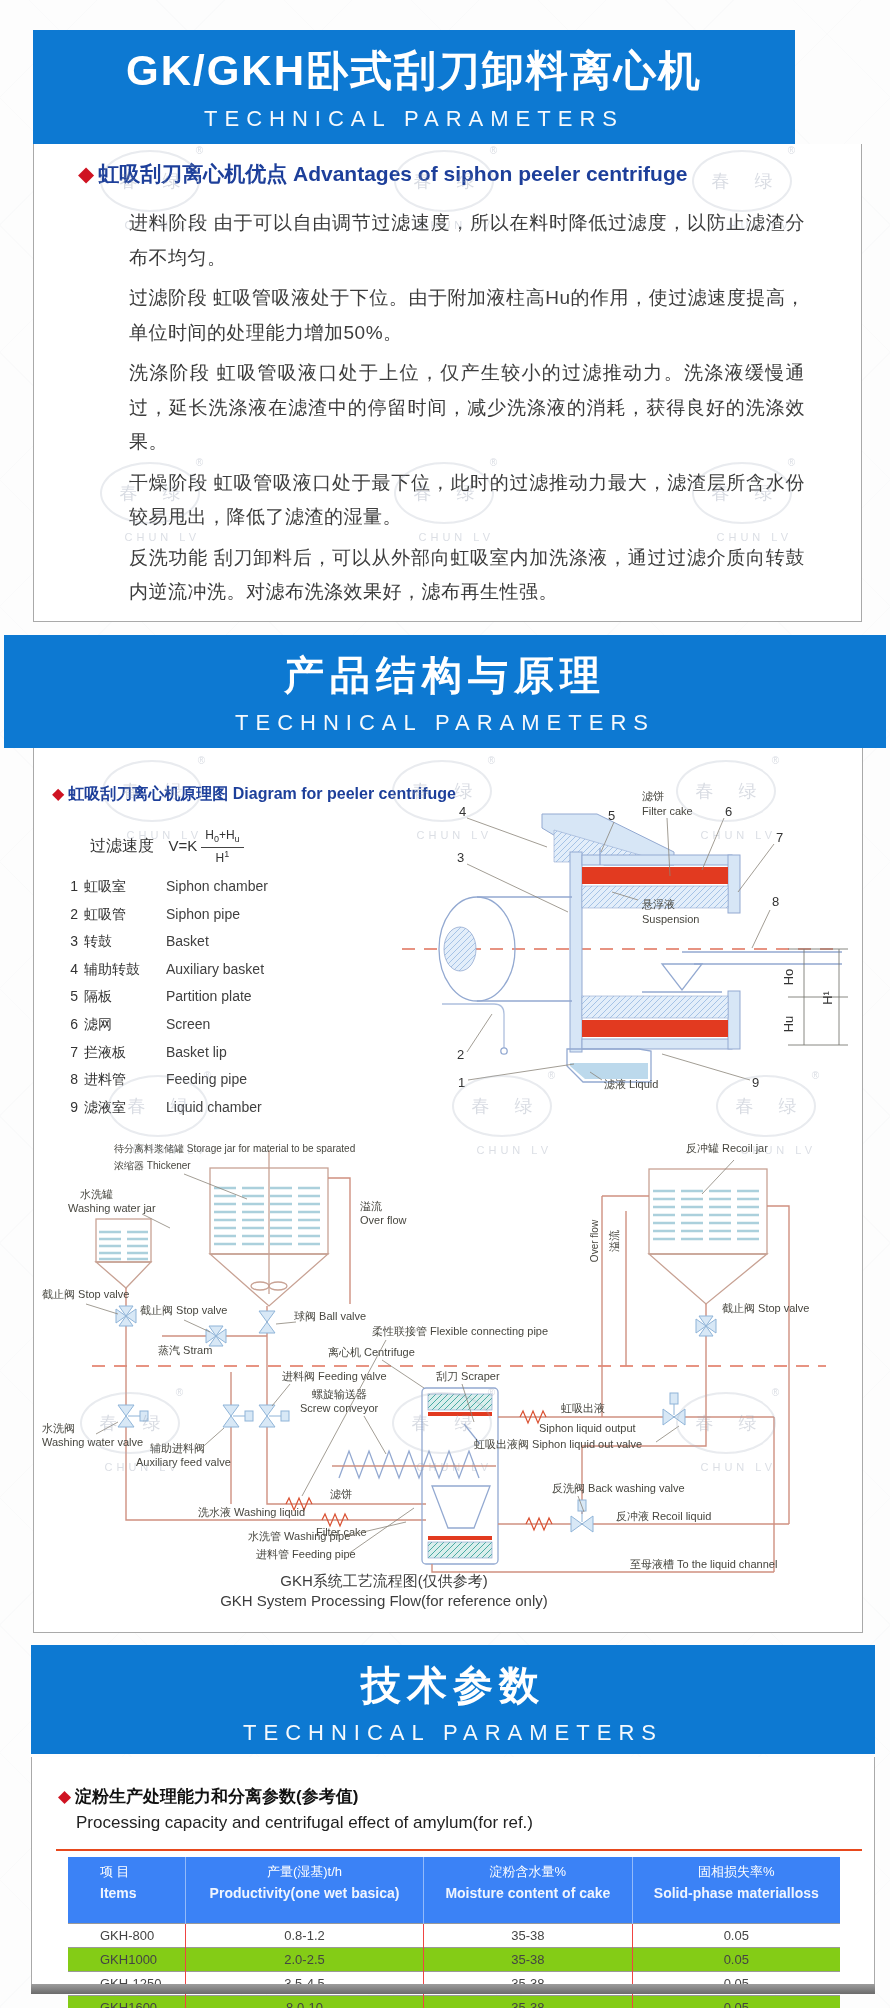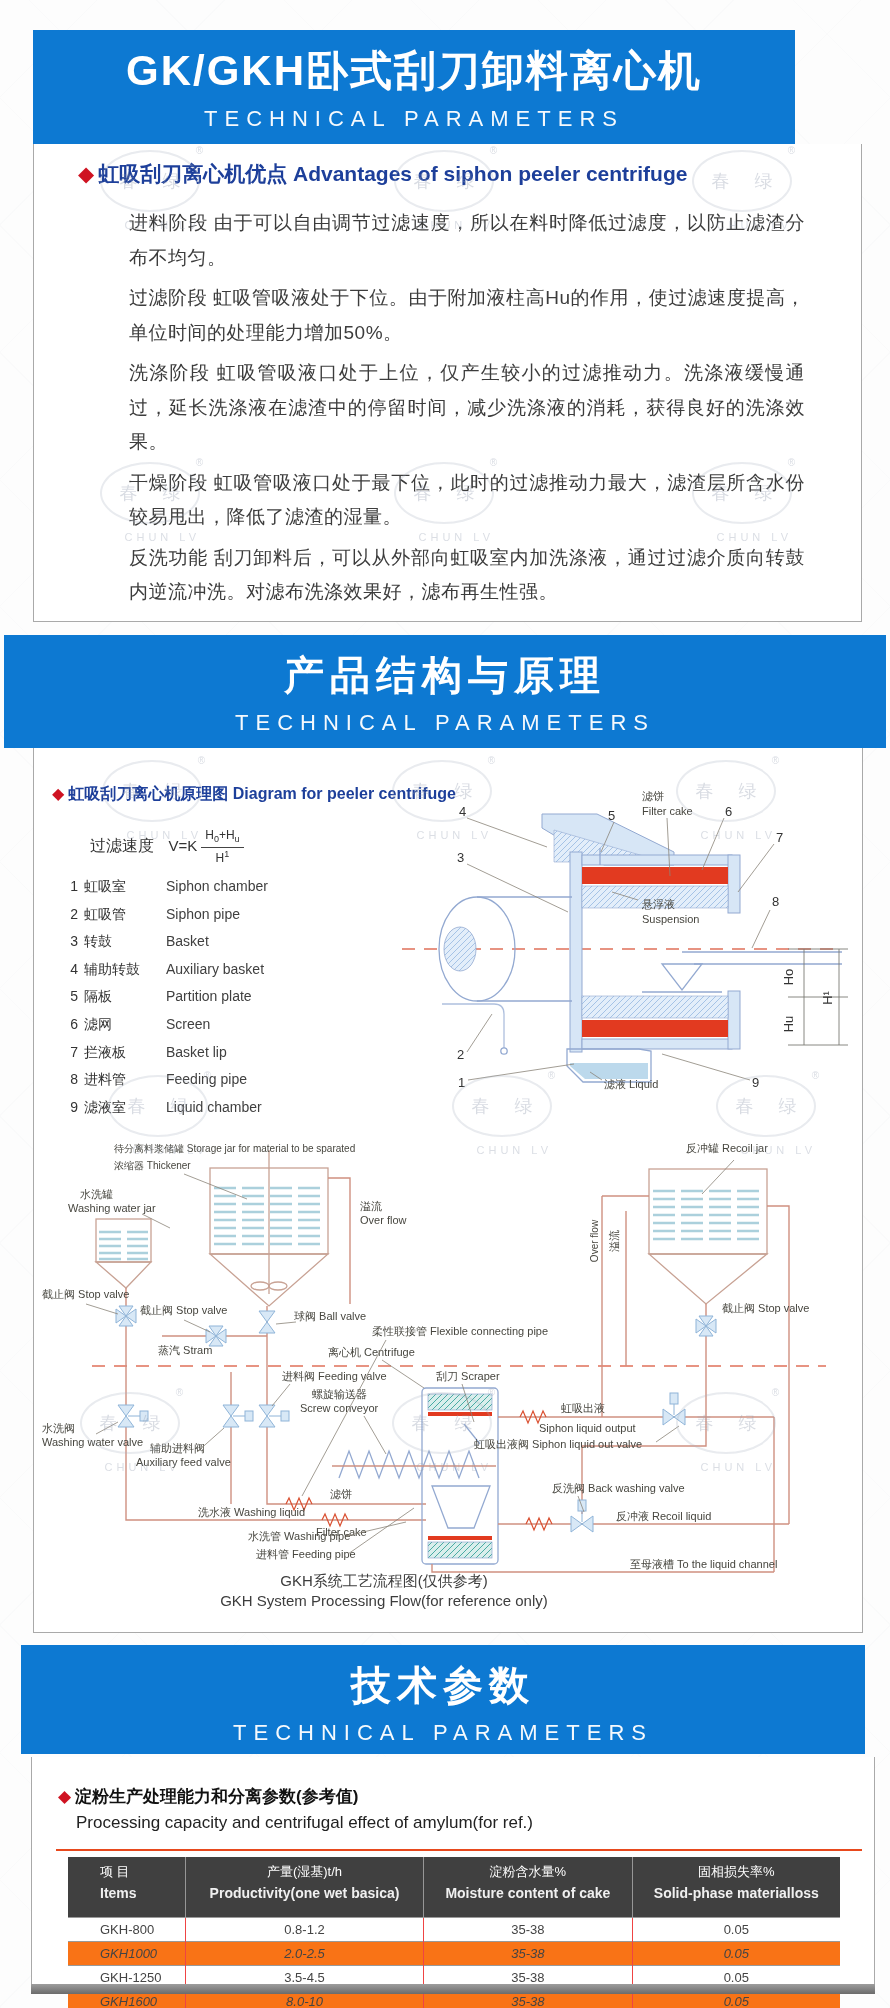--- a/index.html
+++ b/index.html
@@ -10,21 +10,21 @@
       repeating-linear-gradient(-45deg, rgba(120,130,150,.025) 0 1px, transparent 1px 90px),
       #fdfdfd;}
   
   .banner{position:absolute;background:#0d79d2;color:#fff;text-align:center;}
   .banner .t1{font-weight:bold;letter-spacing:2px;}
   .banner .t2{letter-spacing:7px;opacity:.96;text-align:center;}
   .banner1{left:33px;top:30px;width:762px;height:114px;}
   .banner1 .t1{font-size:42px;margin-top:13px;}
   .banner1 .t2{font-size:22px;margin-top:7px;}
   .banner2{left:4px;top:635px;width:882px;height:113px;}
-  .banner3{left:21px;top:1645px;width:844px;height:109px;}
+  .banner3{left:31px;top:1645px;width:844px;height:109px;}
   .banner2 .t1,.banner3 .t1{font-size:40px;margin-top:13px;letter-spacing:6px;}
   .banner2 .t2,.banner3 .t2{font-size:22px;margin-top:7px;}
   
   .wbox{position:absolute;background:#fff;border:1px solid #a9a9a9;border-top:none;}
   .box1{left:33px;top:144px;width:827px;height:477px;}
   .box2{left:33px;top:748px;width:828px;height:884px;border-top:none;}
   .box3{left:31px;top:1757px;width:842px;height:227px;}
   .sec-head{position:absolute;font-weight:bold;color:#1d3f9a;white-space:nowrap;}
   .diamond{color:#cf1322;margin-right:4px;}
   .box1 .sec-head{left:44px;top:16px;font-size:21px;}
@@ -61,27 +61,27 @@
   .blf{fill:#d7e6f6;stroke:#93a9d1;stroke-width:1;}
   .vshape{fill:#d8e8f6;stroke:#8fb4d8;stroke-width:1;}
   .redband{fill:#e23a20;}
   .dim{stroke:#7c7c74;stroke-width:.9;fill:none;}
   
   .box3 .sec-head2{position:absolute;left:26px;top:28px;font-size:17px;font-weight:bold;color:#111;}
   .box3 .sec-en{position:absolute;left:44px;top:56px;font-size:17px;color:#222;}
   .redline{position:absolute;left:24px;top:92px;width:806px;height:2px;background:#e8491d;}
   .ptable{position:absolute;left:36px;top:100px;width:772px;border-collapse:collapse;
     border-bottom:2px solid #555;font-size:13px;}
-  .ptable th{background:#404040;color:#fff;font-weight:normal;padding:6px 4px 16px;}
+  .ptable th{background:#3b82f6;color:#fff;font-weight:normal;padding:6px 4px 22px;}
   .ptable th+th,.ptable td+td{border-left:1px solid #ef4444;}
   .ptable th+th{border-left:1px solid rgba(255,255,255,.45);}
   .ptable th .cn{font-size:13px;margin-bottom:4px;}
   .ptable th .en{font-size:14px;opacity:.92;font-weight:bold;}
   .ptable td{color:#444;text-align:center;padding:4px 4px;border-top:1px solid #999;height:14px;}
-  .ptable tr.alt{background:#f97316;font-style:italic;}
+  .ptable tr.alt{background:#84cc16;}
   .ptable td.c1{text-align:left;padding-left:32px;}
   .ptable th.h1{text-align:left;padding-left:32px;}
   .bottom-bar{position:absolute;left:31px;top:1984px;width:844px;height:10px;
     background:linear-gradient(#9d9d9d,#6b6b6b);}
   
   .wm{position:absolute;opacity:.42;pointer-events:none;z-index:6;}
   .wm-oval{width:96px;height:58px;border:2px solid rgba(165,175,190,.6);border-radius:50%;
     display:flex;align-items:center;justify-content:center;position:relative;}
   .wm-cn{font-size:18px;letter-spacing:10px;color:rgba(148,158,176,.85);padding-left:10px;}
   .wm-r{position:absolute;top:-7px;right:-5px;font-size:10px;color:rgba(148,158,176,.85);}

